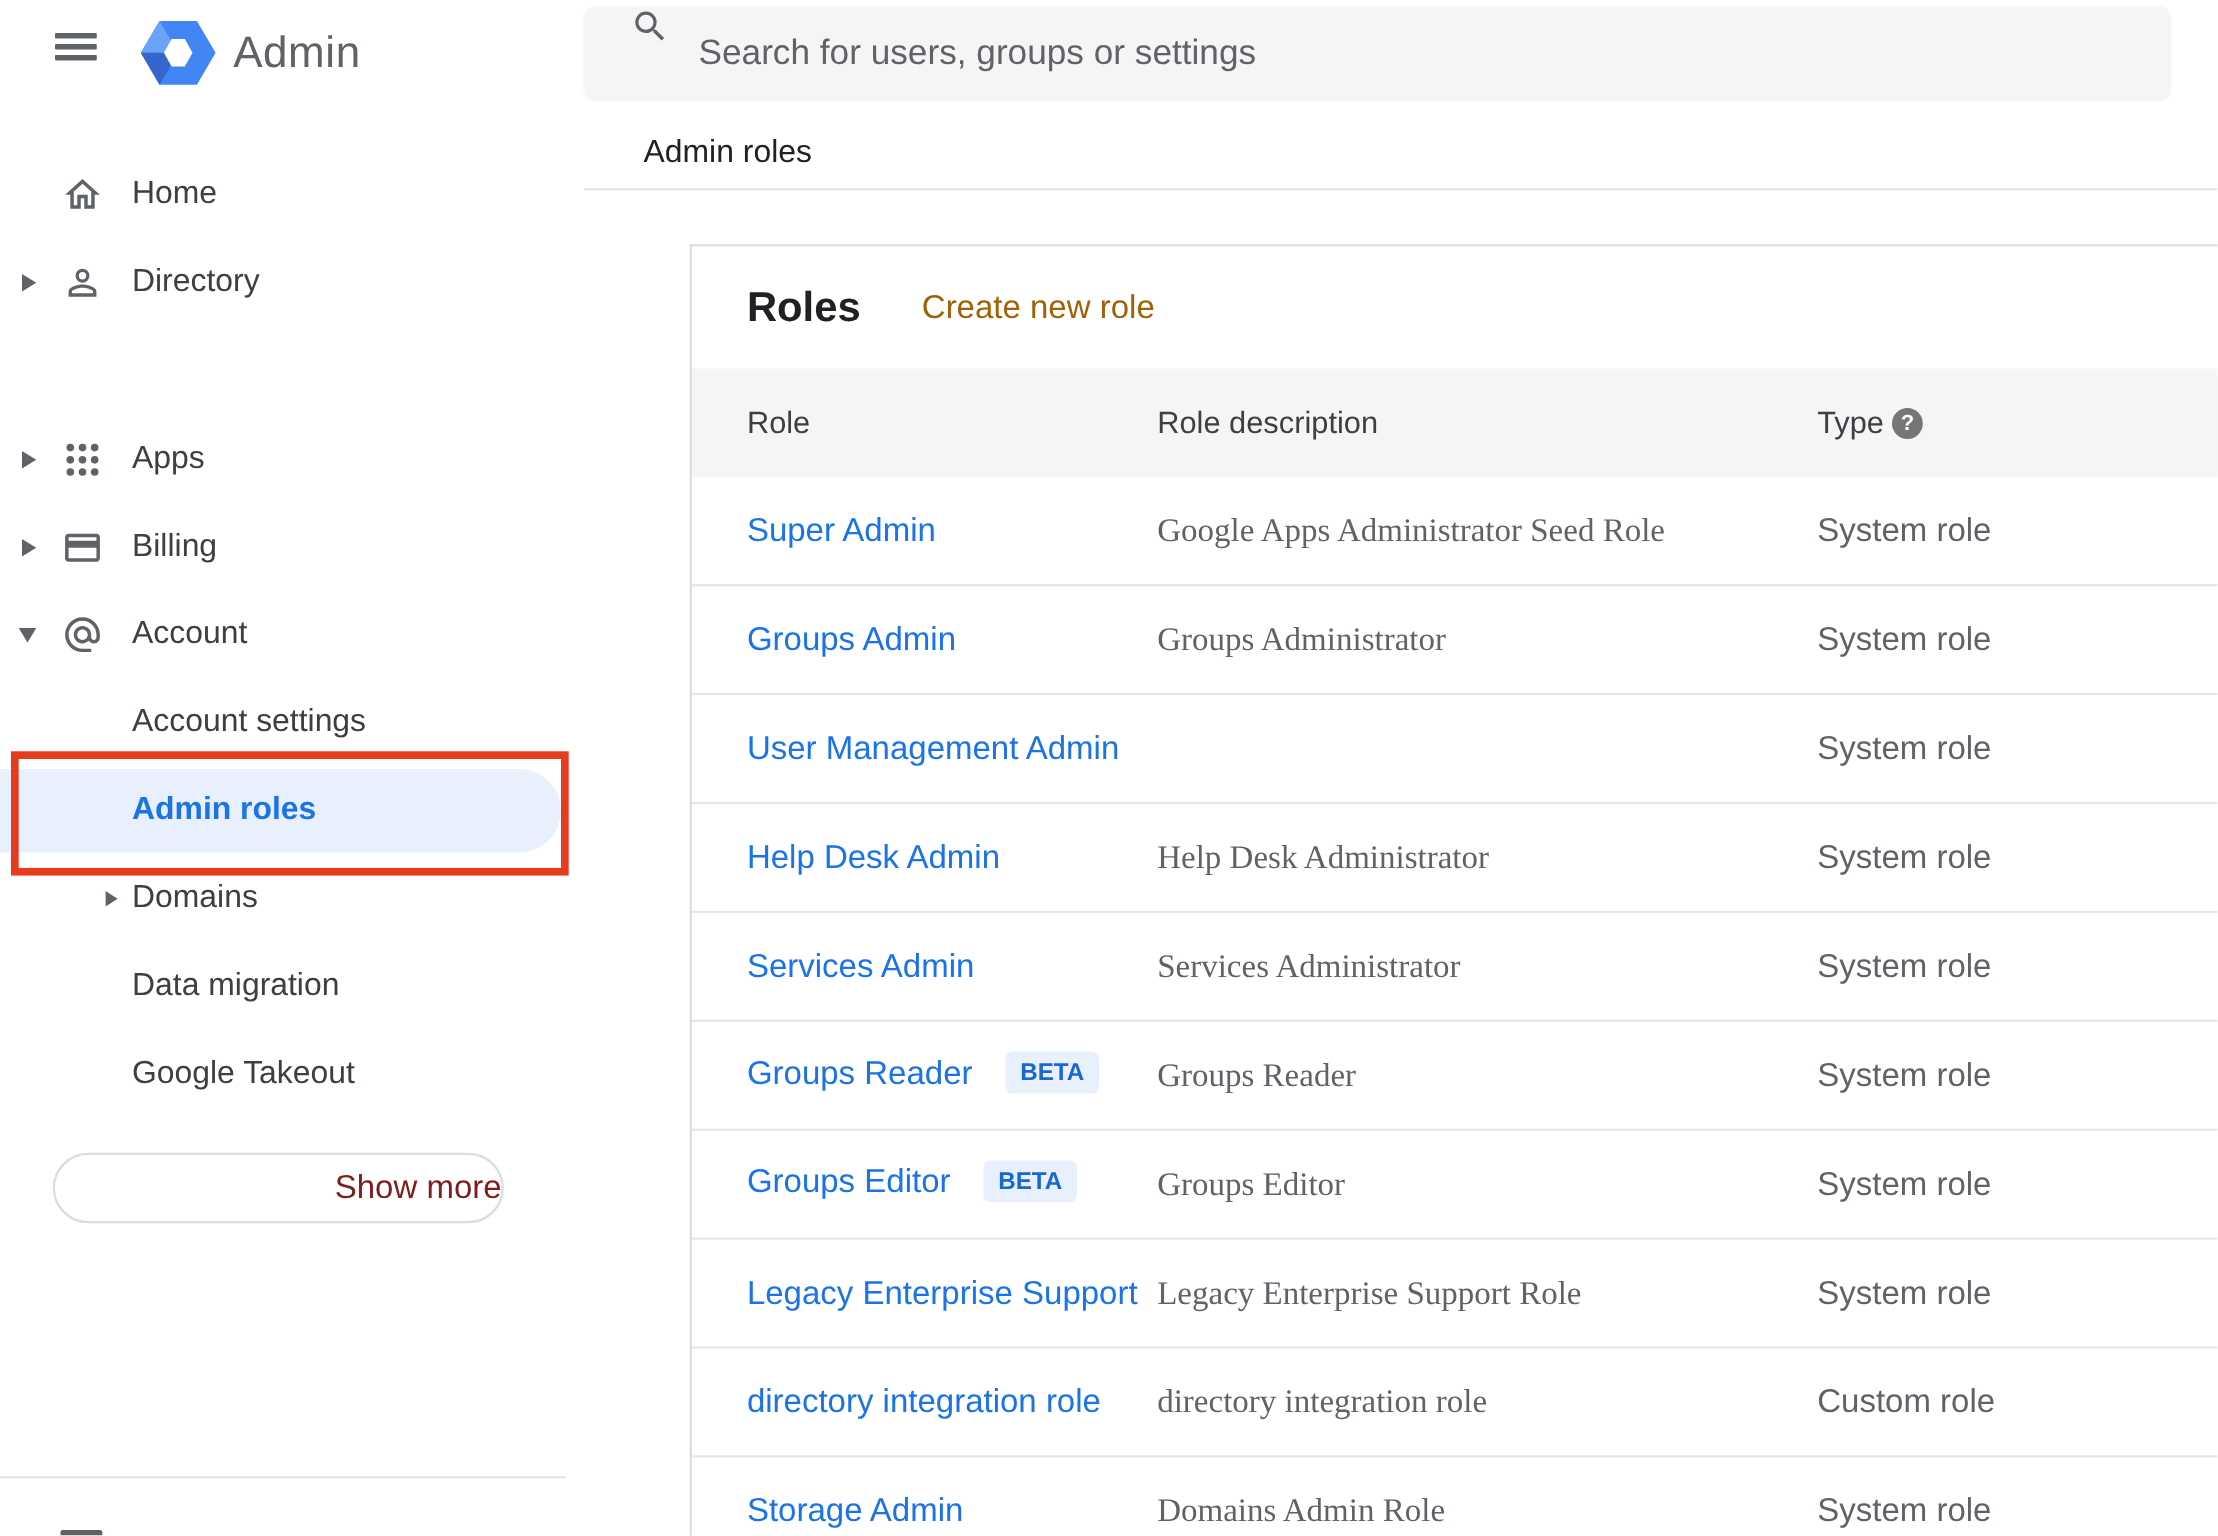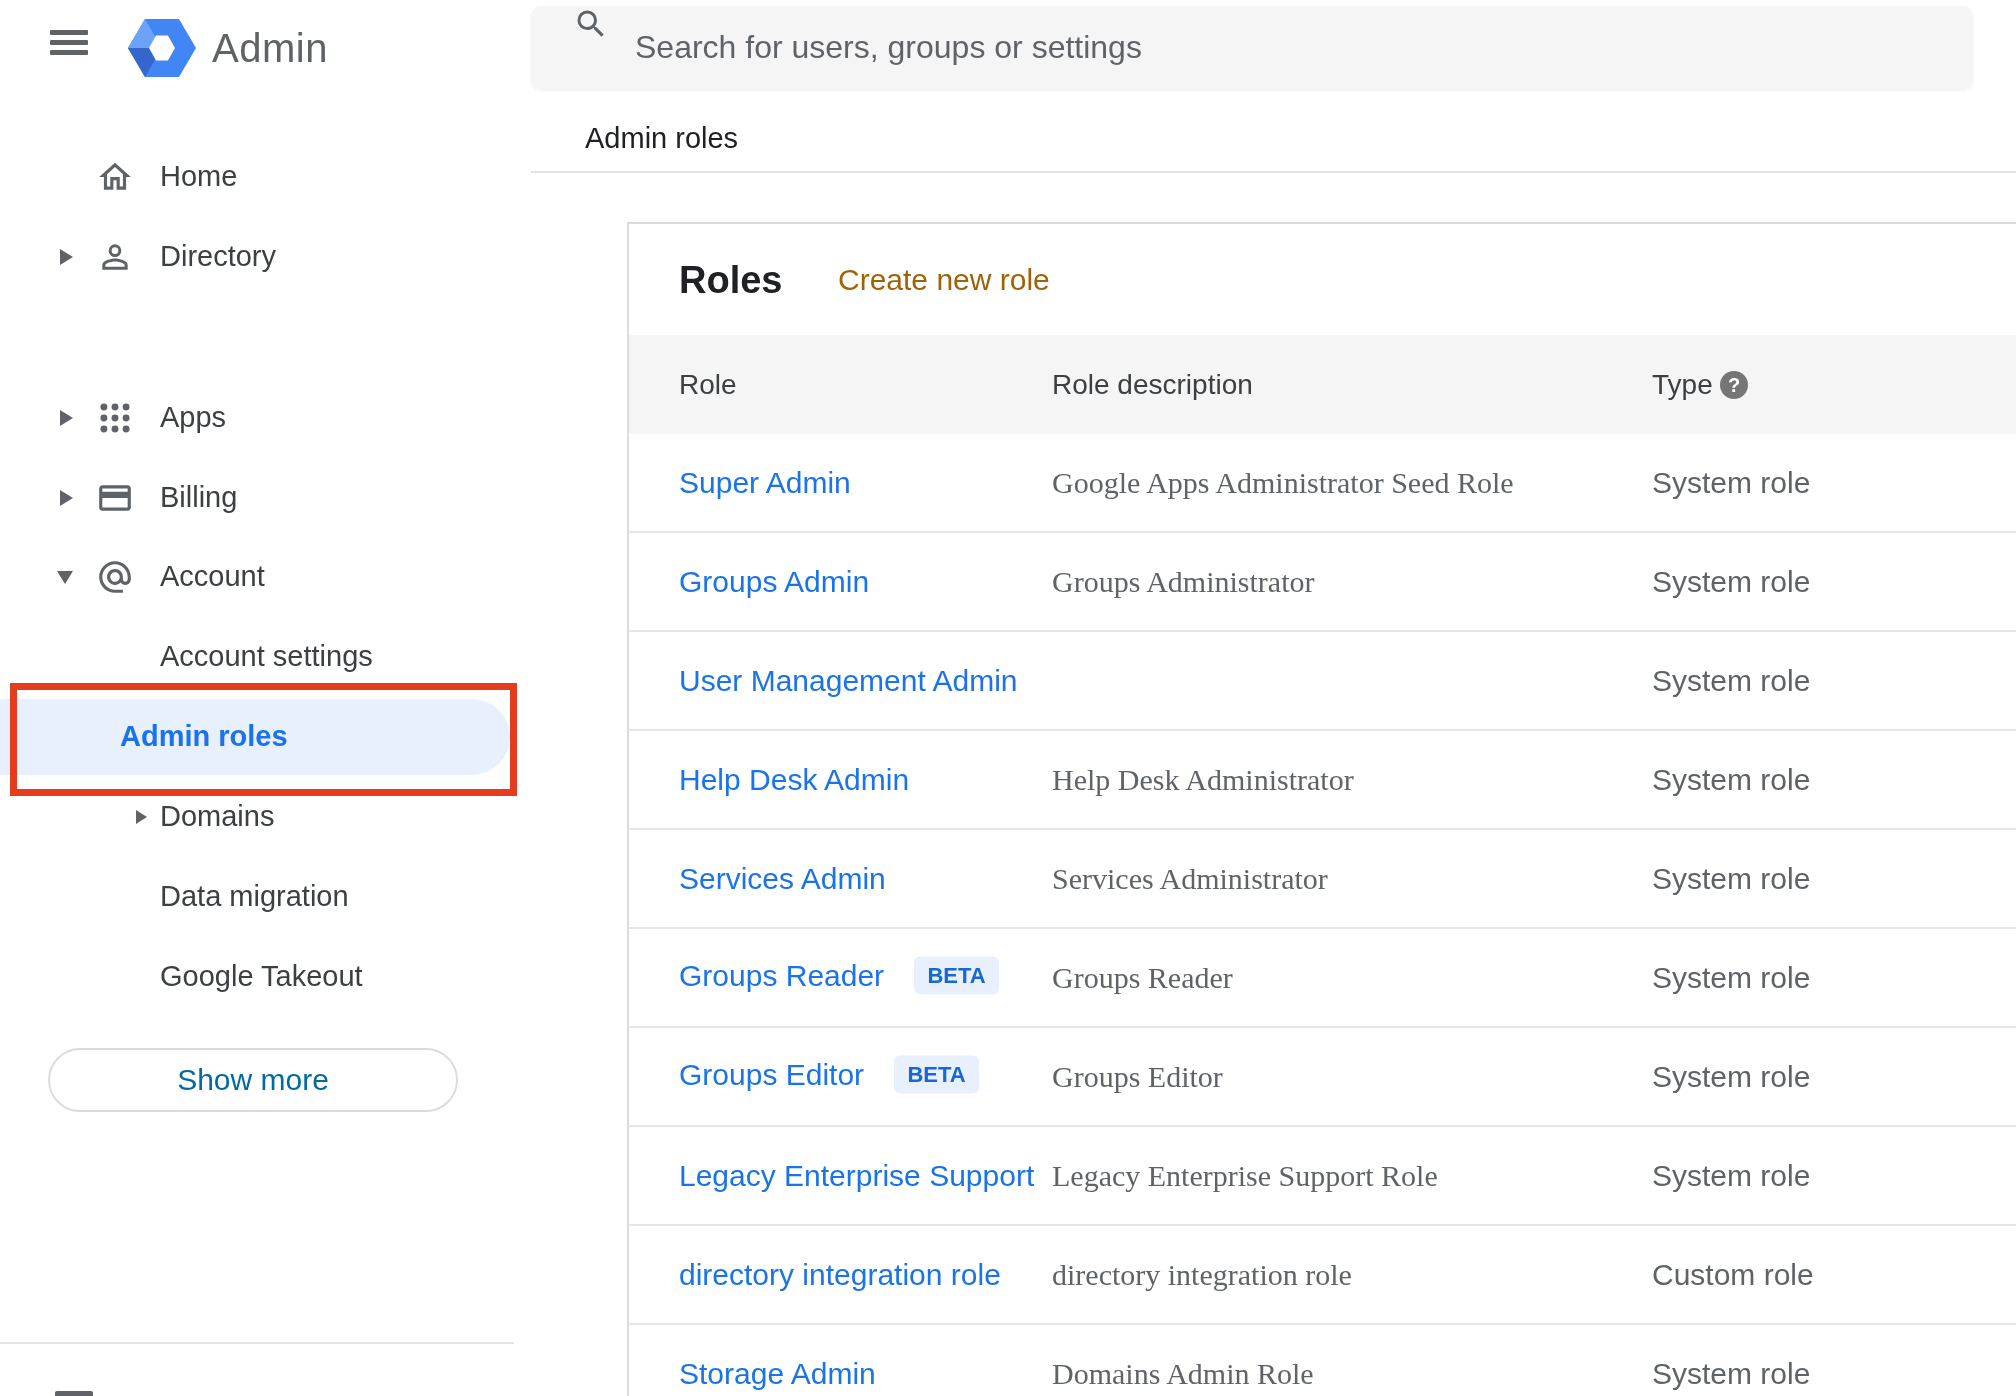--- a/index.html
+++ b/index.html
@@ -9,39 +9,39 @@
     font-family:"Liberation Sans", sans-serif; color:#3c4043;
   }
   
   .sidebar { position:absolute; left:0; top:0; width:531px; height:1396px; background:#fff; }
   .hamburger { position:absolute; left:50px; top:30px; width:38px; cursor:pointer; }
   .hamburger .bar { width:38px; height:5px; background:#5f6368; border-radius:1px; margin-bottom:5px; }
   .logo { position:absolute; left:126px; top:16px; display:flex; align-items:center; }
   .logo svg { width:72px; height:64px; }
   .logo-text { margin-left:14px; font-size:40px; color:#5f6368; letter-spacing:0.5px; }
 
-  .nav-item { position:absolute; left:0; width:531px; height:80px; cursor:pointer;margin-left:40px; }
+  .nav-item { position:absolute; left:0; width:531px; height:80px; cursor:pointer; }
   .arr-right { position:absolute; left:20px; top:50%; margin-top:-8px; width:0; height:0;
     border-left:13px solid #5f6368; border-top:8px solid transparent; border-bottom:8px solid transparent; }
   .arr-down { position:absolute; left:17px; top:50%; margin-top:-6px; width:0; height:0;
     border-top:13px solid #5f6368; border-left:8px solid transparent; border-right:8px solid transparent; }
   .arr-sub { left:96px; border-left-width:11px; border-top-width:7px; border-bottom-width:7px; margin-top:-7px; }
   .nav-icon { position:absolute; left:56px; top:50%; margin-top:-19px; width:38px; height:38px; }
   .nav-icon svg { width:38px; height:38px; fill:#5f6368; }
   .nav-label { position:absolute; left:120px; top:50%; transform:translateY(-52%); font-size:29px; color:#3c4043; white-space:nowrap; }
 
   .selected-pill { position:absolute; left:0; top:699px; width:510px; height:76px;
     background:#e8effd; border-radius:0 38px 38px 0; }
   .selected-pill .nav-label { color:#1a73e8; font-weight:bold; }
   .annotation-box { position:absolute; left:10px; top:683px; width:507px; height:113px;
     border:7px solid #e63c1e; z-index:5; pointer-events:none; }
 
   .show-more { position:absolute; left:48px; top:1048px; width:410px; height:64px;
     border:2px solid #dadce0; border-radius:34px; background:#fff;
-    font-size:30px; color:#0369a1; text-align:center; line-height:60px; cursor:pointer; }
+    font-size:30px; color:#7f1d1d; text-align:right; line-height:60px; cursor:pointer; }
   .sidebar-divider { position:absolute; left:0; top:1342px; width:514px; border-top:2px solid #e4e4e4; }
   .bottom-icon-sliver { position:absolute; left:55px; top:1391px; width:38px; height:5px; background:#5f6368; border-radius:2px 2px 0 0; }
 
   
   .searchbar { position:absolute; left:531px; top:6px; width:1442px; height:83px;
     background:#f5f5f5; border-radius:10px; box-shadow:0 2px 3px rgba(0,0,0,0.05);
     display:flex; }
   .search-icon { margin-left:42px; width:36px; height:36px; flex:none; }
   .search-icon svg { width:36px; height:36px; fill:#5f6368; }
   .search-input { flex:1; margin-left:26px; border:none; outline:none; background:transparent;

